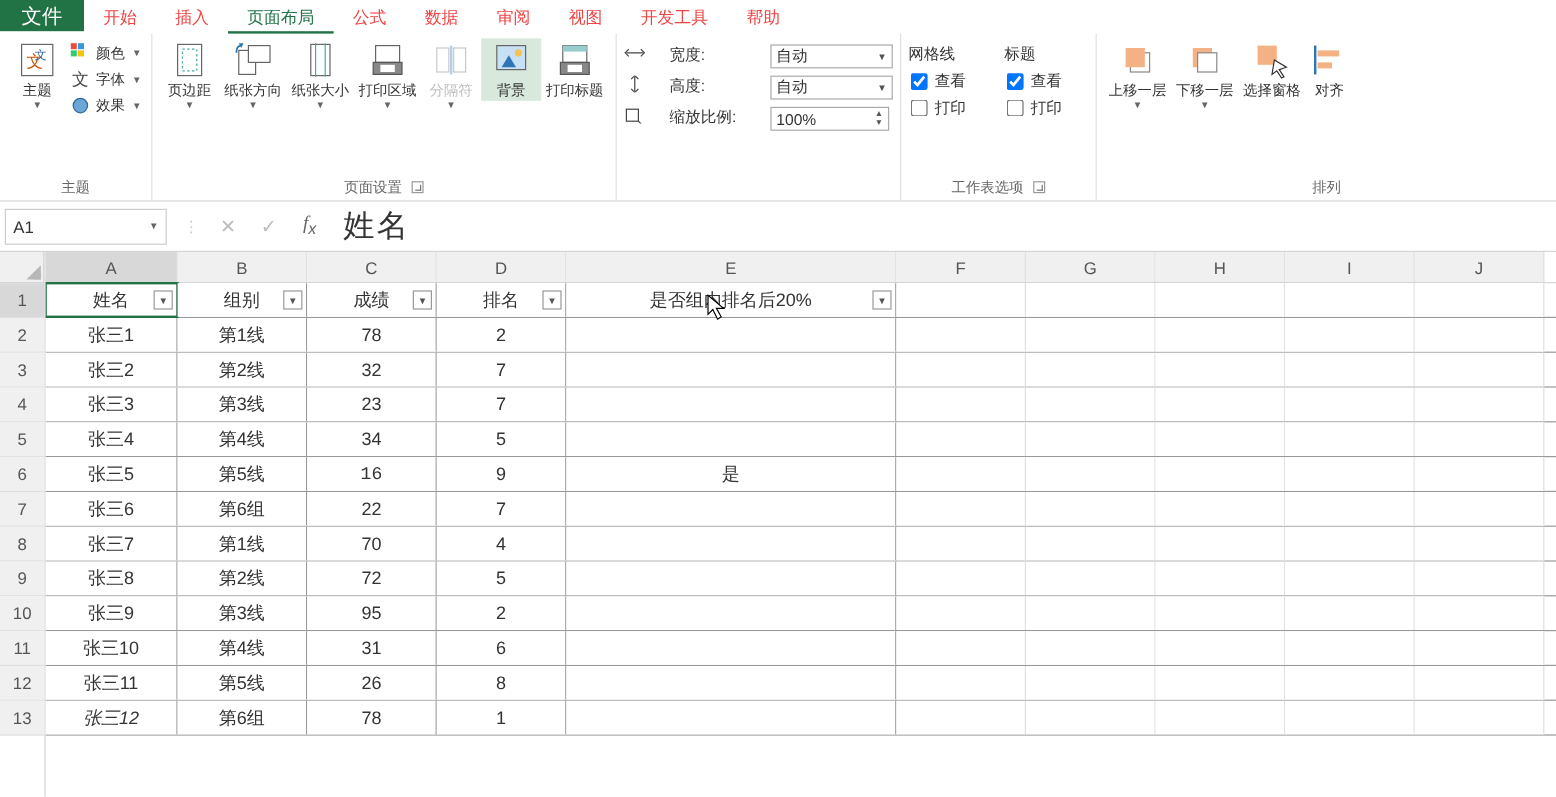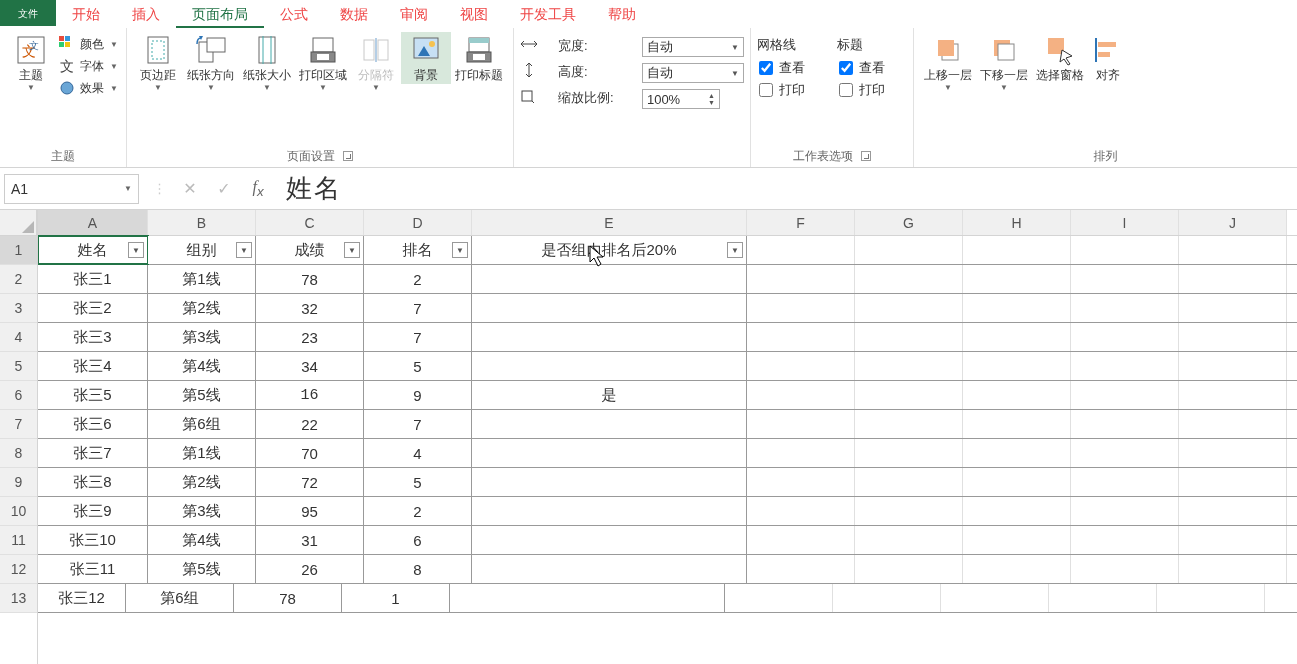--- a/index.html
+++ b/index.html
@@ -1,20 +1,20 @@
 <!DOCTYPE html>
 <html><head>
 <meta charset="utf-8">
 <style>
 * { margin: 0; padding: 0; box-sizing: border-box; font-family: "Microsoft YaHei", "Segoe UI", sans-serif; }
 body { background: #fff; width: 1297px; height: 664px; overflow: hidden; font-size: 13px; color: #333; }
 
 
 .menubar { display: flex; align-items: stretch; height: 28px; background: #fff; border-bottom: 2px solid #fff; }
-.menubar .file-tab { background: #217346; color: #fff; padding: 0 18px; line-height: 28px; font-size: 10px; }
+.menubar .file-tab { background: #217346; color: #fff; padding: 0 18px; line-height: 28px; font-size: 17px; }
 .menubar .tab { padding: 0 16px; line-height: 28px; font-size: 14px; color: #ef4444; cursor: pointer; }
 .menubar .tab.active { color: #217346; border-top: 0; position: relative; }
 .menubar .tab.active::after { content:""; position:absolute; left:0; right:0; bottom:-2px; height:2px; background:#217346; }
 .menubar .tell-me { display:flex; align-items:center; gap:6px; padding:0 10px; color:#666; font-size:13px; }
 .menubar .tell-me svg { width:16px; height:16px; }
 
 
 .ribbon { display:flex; align-items: stretch; height: 140px; border-bottom: 1px solid #d4d4d4; background:#fff; }
 .group { display:flex; flex-direction:column; border-right:1px solid #e1e1e1; padding: 4px 6px 2px; }
 .group-body { flex:1; display:flex; align-items:flex-start; }
@@ -231,21 +231,21 @@
             <span>自动</span>
             <span class="dd-mini">▼</span>
           </div>
       </div>
       <div class="size-field">
         <svg width="18" height="14">
             <rect x="2" y="2" width="10" height="10" fill="none" stroke="#444"></rect>
             <line x1="12" y1="12" x2="17" y2="17" stroke="#444"></line>
           </svg>
         <span class="slabel">缩放比例:</span>
-        <div class="sbox" style="width:78px">
+        <div class="sbox" style="width:99px">
             <span>100%</span>
           <span style="display:flex;flex-direction:column;line-height:7px;font-size:7px;color:#555">
               <span>▲</span>
               <span>▼</span>
             </span>
         </div>
       </div>
     </div>
   </div>
 
@@ -505,21 +505,21 @@
           <div class="cell" style="width: 108px;">26</div>
           <div class="cell" style="width: 108px;">8</div>
           <div class="cell" style="width: 275px;"></div>
           <div class="cell" style="width: 108px; border-right: 1px solid rgb(224, 224, 224);"></div>
           <div class="cell" style="width: 108px; border-right: 1px solid rgb(224, 224, 224);"></div>
           <div class="cell" style="width: 108px; border-right: 1px solid rgb(224, 224, 224);"></div>
           <div class="cell" style="width: 108px; border-right: 1px solid rgb(224, 224, 224);"></div>
           <div class="cell" style="width: 108px; border-right: 1px solid rgb(224, 224, 224);"></div>
         </div>
         <div class="datarow">
-          <div class="cell" style="width: 88px;">张三12</div>
+          <div class="cell" style="width: 110px; font-style: italic;">张三12</div>
           <div class="cell" style="width: 108px;">第6组</div>
           <div class="cell" style="width: 108px;">78</div>
           <div class="cell" style="width: 108px;">1</div>
           <div class="cell" style="width: 275px;"></div>
           <div class="cell" style="width: 108px; border-right: 1px solid rgb(224, 224, 224);"></div>
           <div class="cell" style="width: 108px; border-right: 1px solid rgb(224, 224, 224);"></div>
           <div class="cell" style="width: 108px; border-right: 1px solid rgb(224, 224, 224);"></div>
           <div class="cell" style="width: 108px; border-right: 1px solid rgb(224, 224, 224);"></div>
           <div class="cell" style="width: 108px; border-right: 1px solid rgb(224, 224, 224);"></div>
         </div>

